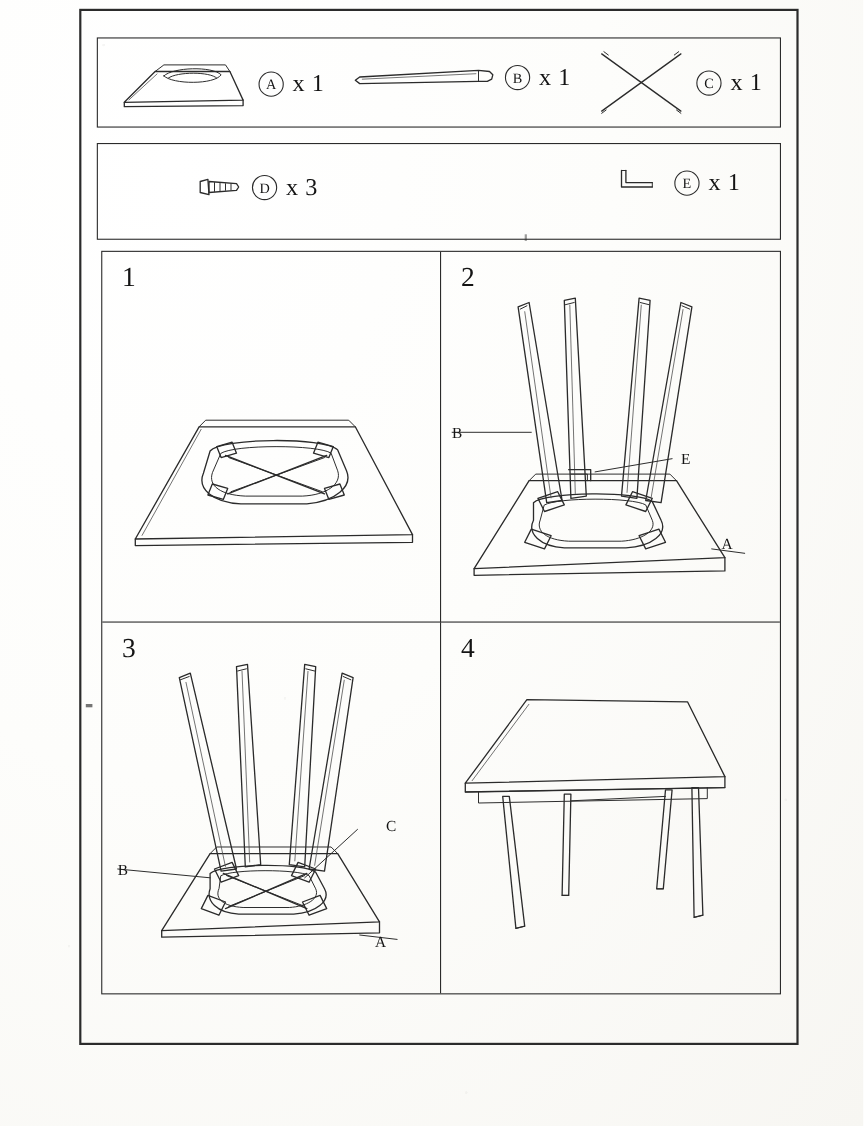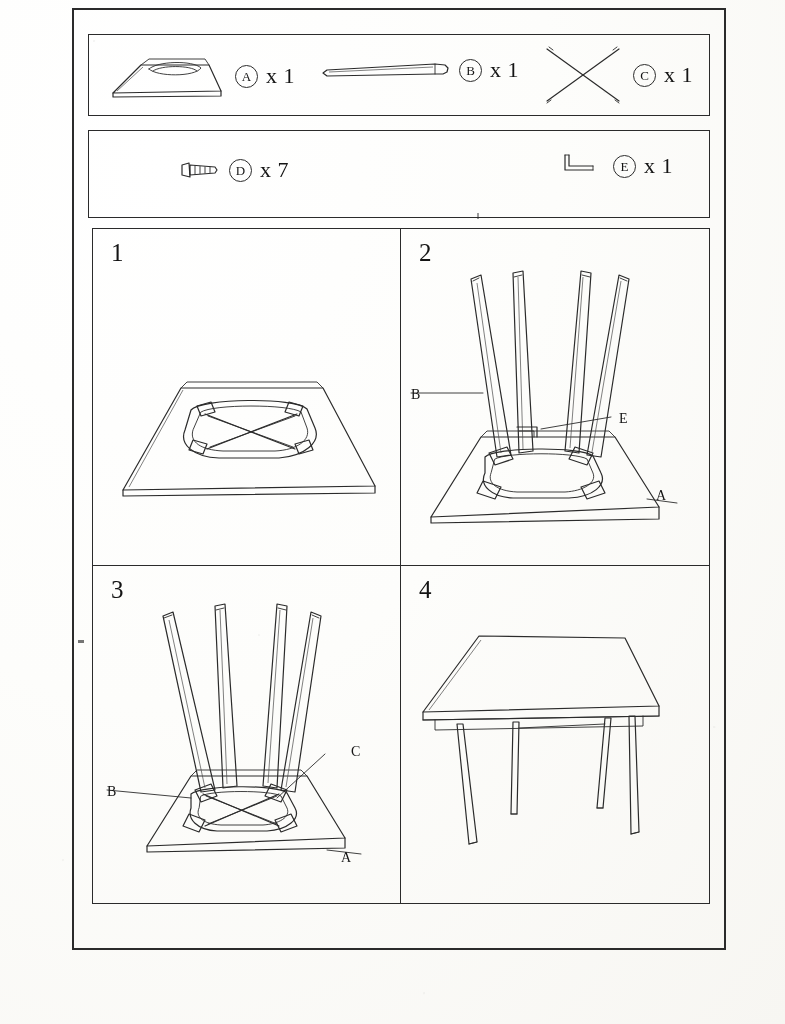--- a/index.html
+++ b/index.html
@@ -193,21 +193,21 @@
 
     <div class="part-slot" style="left:88px; top:26px;">
       <span>
         <svg width="44" height="22" viewBox="0 0 44 22">
           <path class="ln" d="M5 6 L12 4 L13 18 L5 16 Z"></path>
           <path class="ln" d="M13 6 L38 8 L40 11 L38 14 L13 16 Z"></path>
           <path class="ln-t" d="M18 7 L18 15 M23 7.5 L23 14.5 M28 8 L28 14 M33 8 L33 13.5"></path>
         </svg>
       </span>
       <span class="circ-letter">D</span>
-      <span class="count-text">x 7</span>
+      <span class="count-text">x 3</span>
     </div>
 
     <div class="part-slot" style="left:470px; top:22px;">
       <span>
         <svg width="46" height="26" viewBox="0 0 46 26">
           <path class="ln" d="M6 2 L6 17 L34 17"></path>
           <path class="ln" d="M10 2 L10 13 L34 13"></path>
           <path class="ln-t" d="M6 2 L10 2"></path>
           <path class="ln-t" d="M34 13 L34 17"></path>
         </svg>

